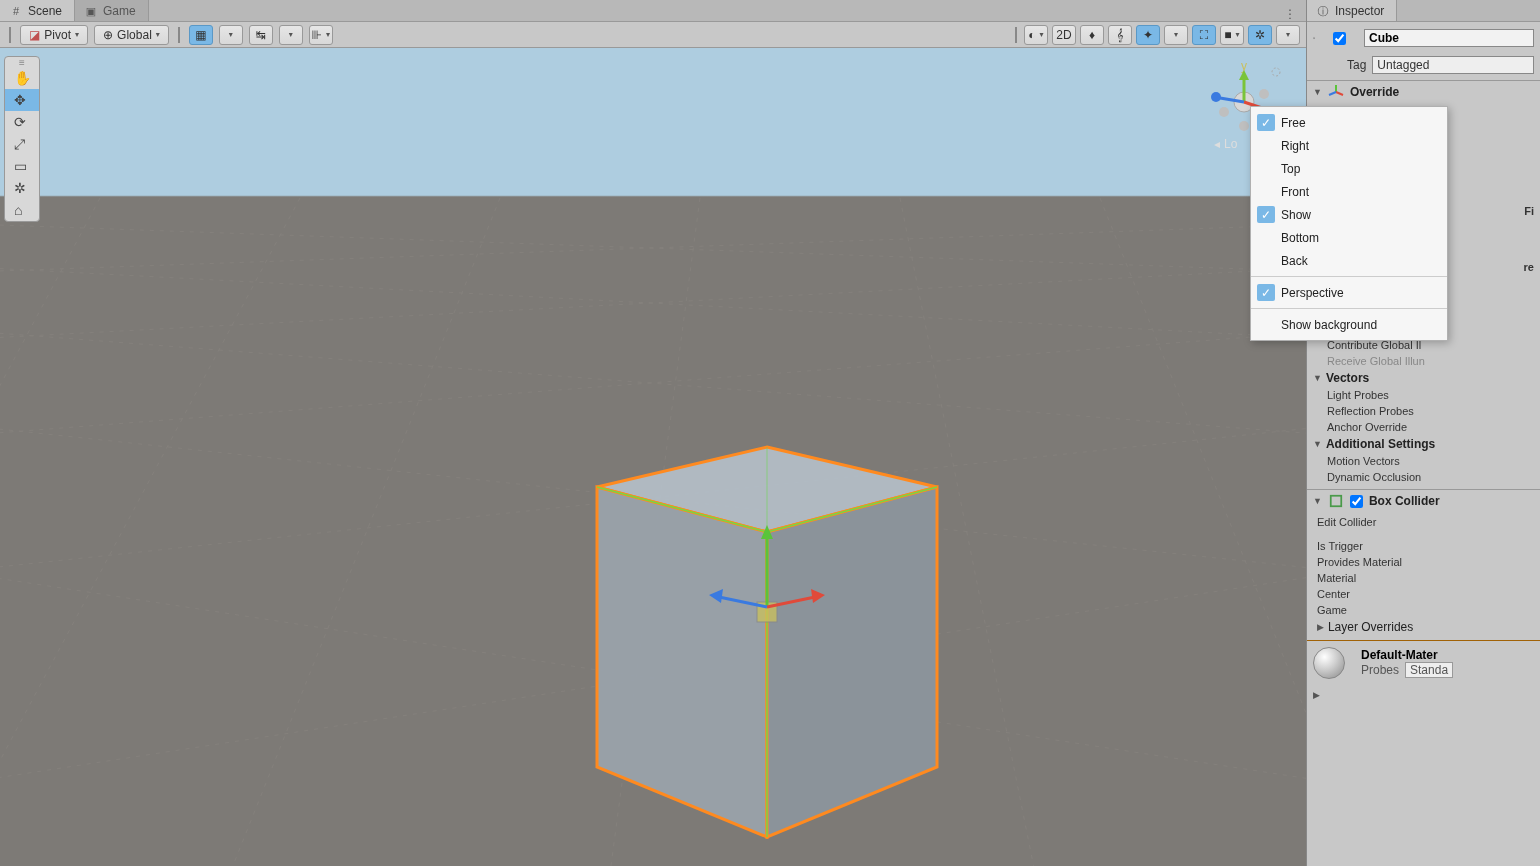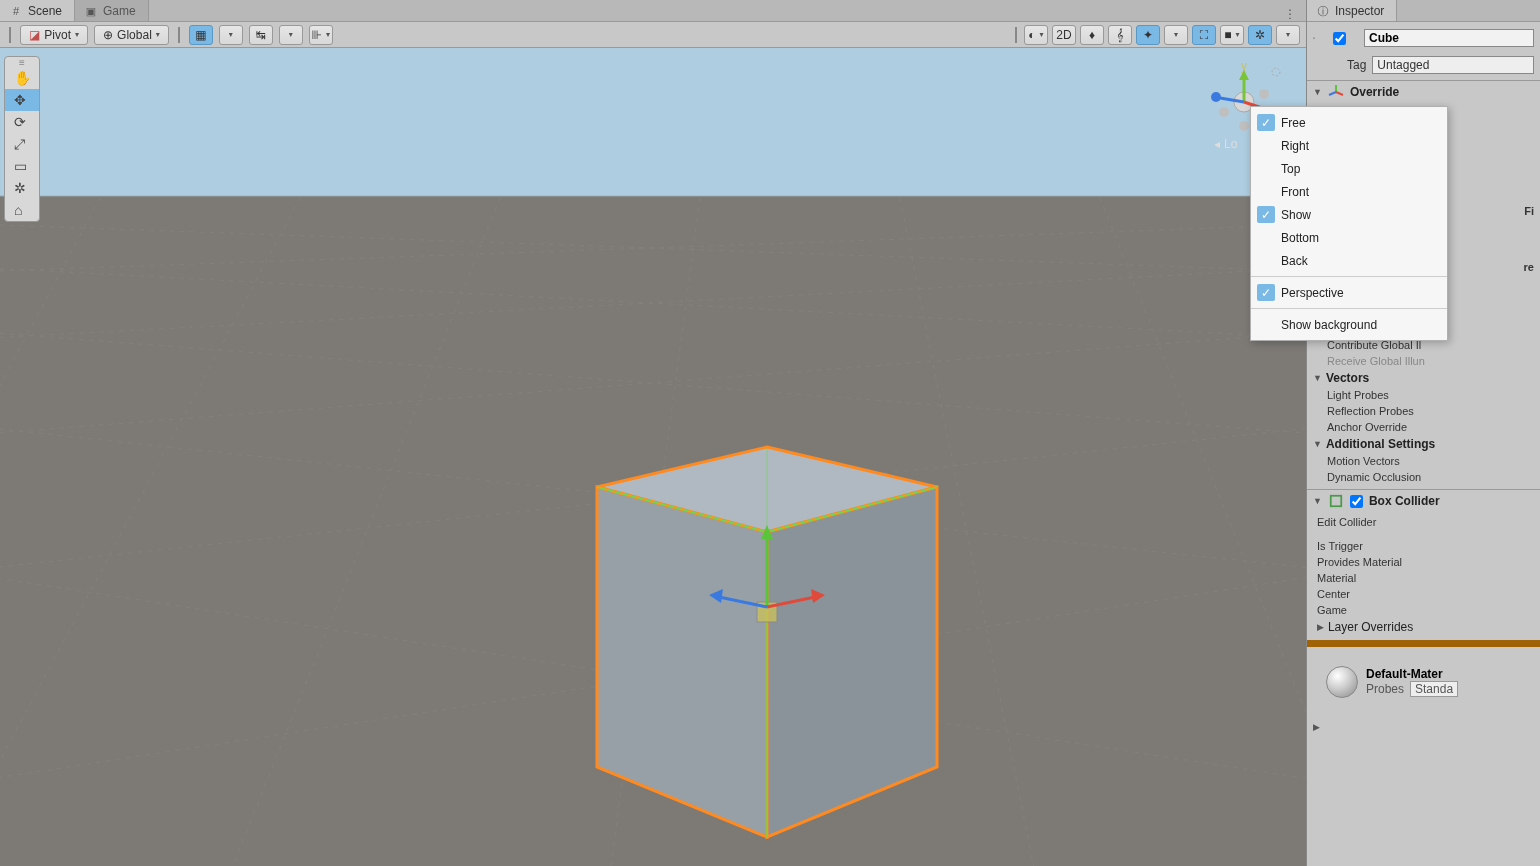--- a/index.html
+++ b/index.html
@@ -59,21 +59,21 @@
 .comp-hd { display: flex; align-items: center; gap: 6px; padding: 3px 6px; font-weight: bold; color: #222; cursor: pointer; }
 .comp-hd .fold { font-size: 9px; color: #555; }
 .comp-hd .cicon { width: 16px; height: 16px; display:inline-flex; align-items:center; justify-content:center; }
 .comp-body { padding: 2px 6px 4px 18px; }
 .prop { padding: 2px 0; font-size: 11px; color: #333; }
 .prop.sub { padding-left: 14px; }
 .prop.dim { color: #888; }
 .section-hd { display:flex; align-items:center; gap:4px; padding:2px 0; font-weight:bold; color:#222; font-size:12px;}
 .section-hd .fold { font-size:9px; color:#555; }
 
-.mat-row { display:flex; align-items:center; gap:8px; padding:19px; border-top:7px solid #a16207;}
+.mat-row { display:flex; align-items:center; gap:16px; padding:6px; border-top:1px solid #a16207;}
 .mat-sphere { width:32px; height:32px; border-radius:50%; background: radial-gradient(circle at 35% 30%, #ffffff, #cccccc 45%, #888 100%); border:1px solid #888;}
 .mat-info { display:flex; flex-direction:column; }
 .mat-name { font-weight:bold; }
 .mat-shader { font-size:11px; color:#555; display:flex; gap:6px; align-items:center;}
 .mat-shader .dd2 { border:1px solid #999; background:#eee; padding:0 4px; height:16px; display:inline-flex; align-items:flex-start;}
 
 </style>
 </head>
 <body>
 

